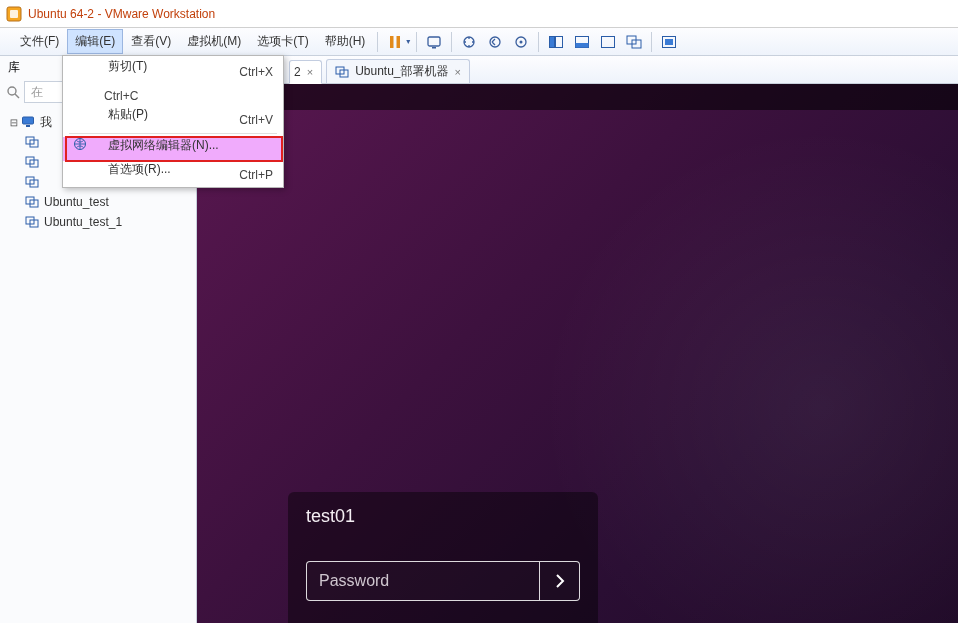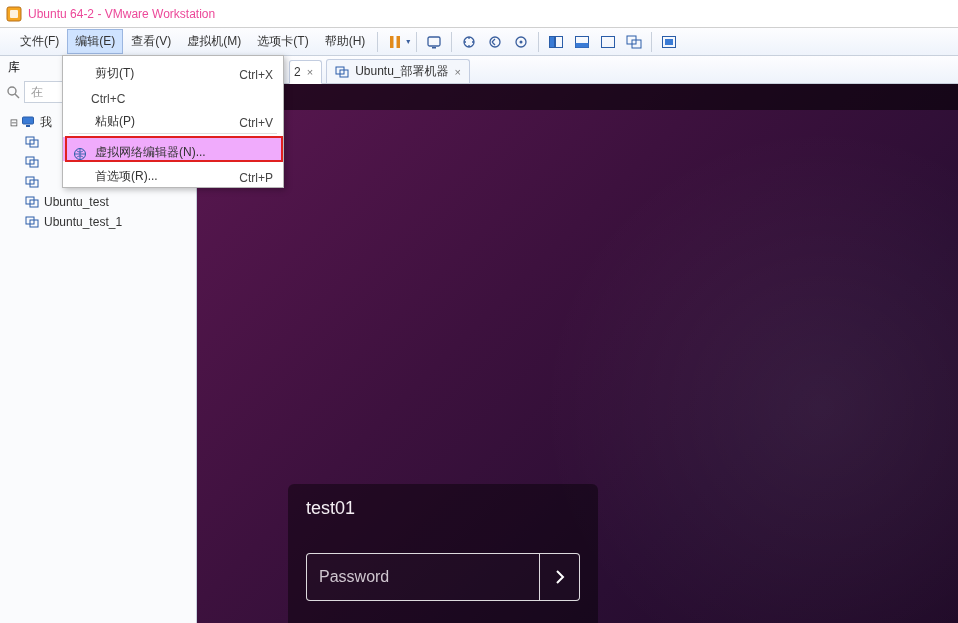--- a/index.html
+++ b/index.html
@@ -1,21 +1,21 @@
 <!DOCTYPE html>
 <html><head>
 <meta charset="utf-8">
 <style>
 * { box-sizing: border-box; margin: 0; padding: 0; font-family: "Microsoft YaHei", "Segoe UI", Tahoma, sans-serif; }
 html, body { width: 958px; height: 623px; overflow: hidden; background: #fff; }
 
 
 .titlebar {
   height: 28px; display: flex; align-items: center; padding: 0 6px;
-  background: #fff; border-bottom: 1px solid #d0d0d0; font-size: 12px; color: #ec4899;
+  background: #fff; border-bottom: 1px solid #d0d0d0; font-size: 12px; color: #c2410c;
 }
 .titlebar .app-icon { width: 16px; height: 16px; margin-right: 6px; display: flex; align-items: center; justify-content: center; }
 .titlebar .app-icon svg { width: 16px; height: 16px; }
 
 
 .menubar {
   height: 28px; display: flex; align-items: center; padding-left: 12px;
   background: linear-gradient(#fdfdff, #eef3fb); border-bottom: 1px solid #c8d0dc;
   font-size: 12px; color: #333;
 }
@@ -25,21 +25,21 @@
 .menubar .tbtn { width: 24px; height: 24px; display: flex; align-items: center; justify-content: center; margin: 0 1px; color:#3a5f9e; }
 .menubar .tbtn svg { width: 16px; height: 16px; }
 .menubar .drop-arrow { font-size: 8px; color:#3a5f9e; margin-left:-2px; margin-right:2px;}
 
 
 .dropdown {
   position: absolute; left: 62px; top: 55px; width: 222px;
   background: #fff; border: 1px solid #b8b8b8; box-shadow: 2px 2px 6px rgba(0,0,0,0.25);
   z-index: 200; font-size: 12px; padding: 2px 0;
 }
-.dropdown .dline { display: flex; align-items: flex-end; height: 24px; padding: 0 10px 0 6px; color: #333; }
+.dropdown .dline { display: flex; align-items: flex-start; height: 24px; padding: 0 10px 0 6px; color: #333; gap: 13px; }
 .dropdown .dicon { width: 22px; display: flex; justify-content: center; align-items: center; }
 .dropdown .dlabel { flex: 1; padding-left: 4px; }
 .dropdown .dshort { color: #444; margin-top: 7px; }
 .dropdown .dsep { height: 1px; background: #e0e0e0; margin: 3px 6px; }
 .dropdown .dline.highlight { background: #f0abfc; }
 .dropdown .redbox {
   position: absolute; left: 2px; top: 80px; width: 218px; height: 26px;
   border: 2px solid #e02020; pointer-events: none;
 }
 
@@ -90,21 +90,21 @@
   color:#e8e0ea; font-size:13px; padding-left: 10px;
   font-family: "Ubuntu", "DejaVu Sans", sans-serif;
 }
 .login-card {
   position:absolute; left: 91px; bottom: 0px; width: 310px;
   background: rgba(0,0,0,0.42); border-radius: 6px 6px 0 0; padding: 14px 18px 22px 18px;
   color:#fff; font-family: "Ubuntu","DejaVu Sans",sans-serif;
 }
 .login-card .uname { font-size: 18px; margin-bottom: 34px; color:#f4eef3; }
 .login-card .pw-row {
-  display:flex; align-items:center; height:48px; border:1px solid rgba(255,255,255,0.85);
+  display:flex; align-items:center; height:40px; border:1px solid rgba(255,255,255,0.85);
   border-radius:4px; background: rgba(255,255,255,0.02);
 }
 .login-card .pw-row input {
   flex:1; background:transparent; border:none; outline:none; color:#cfc6cf;
   font-size:16px; padding:0 12px;
 }
 .login-card .pw-row input::placeholder { color:#cfc6cf; }
 .login-card .pw-row .go {
   width:40px; height:100%; display:flex; align-items:center; justify-content:center;
   border-left:1px solid rgba(255,255,255,0.85); color:#fff; font-size:20px;

